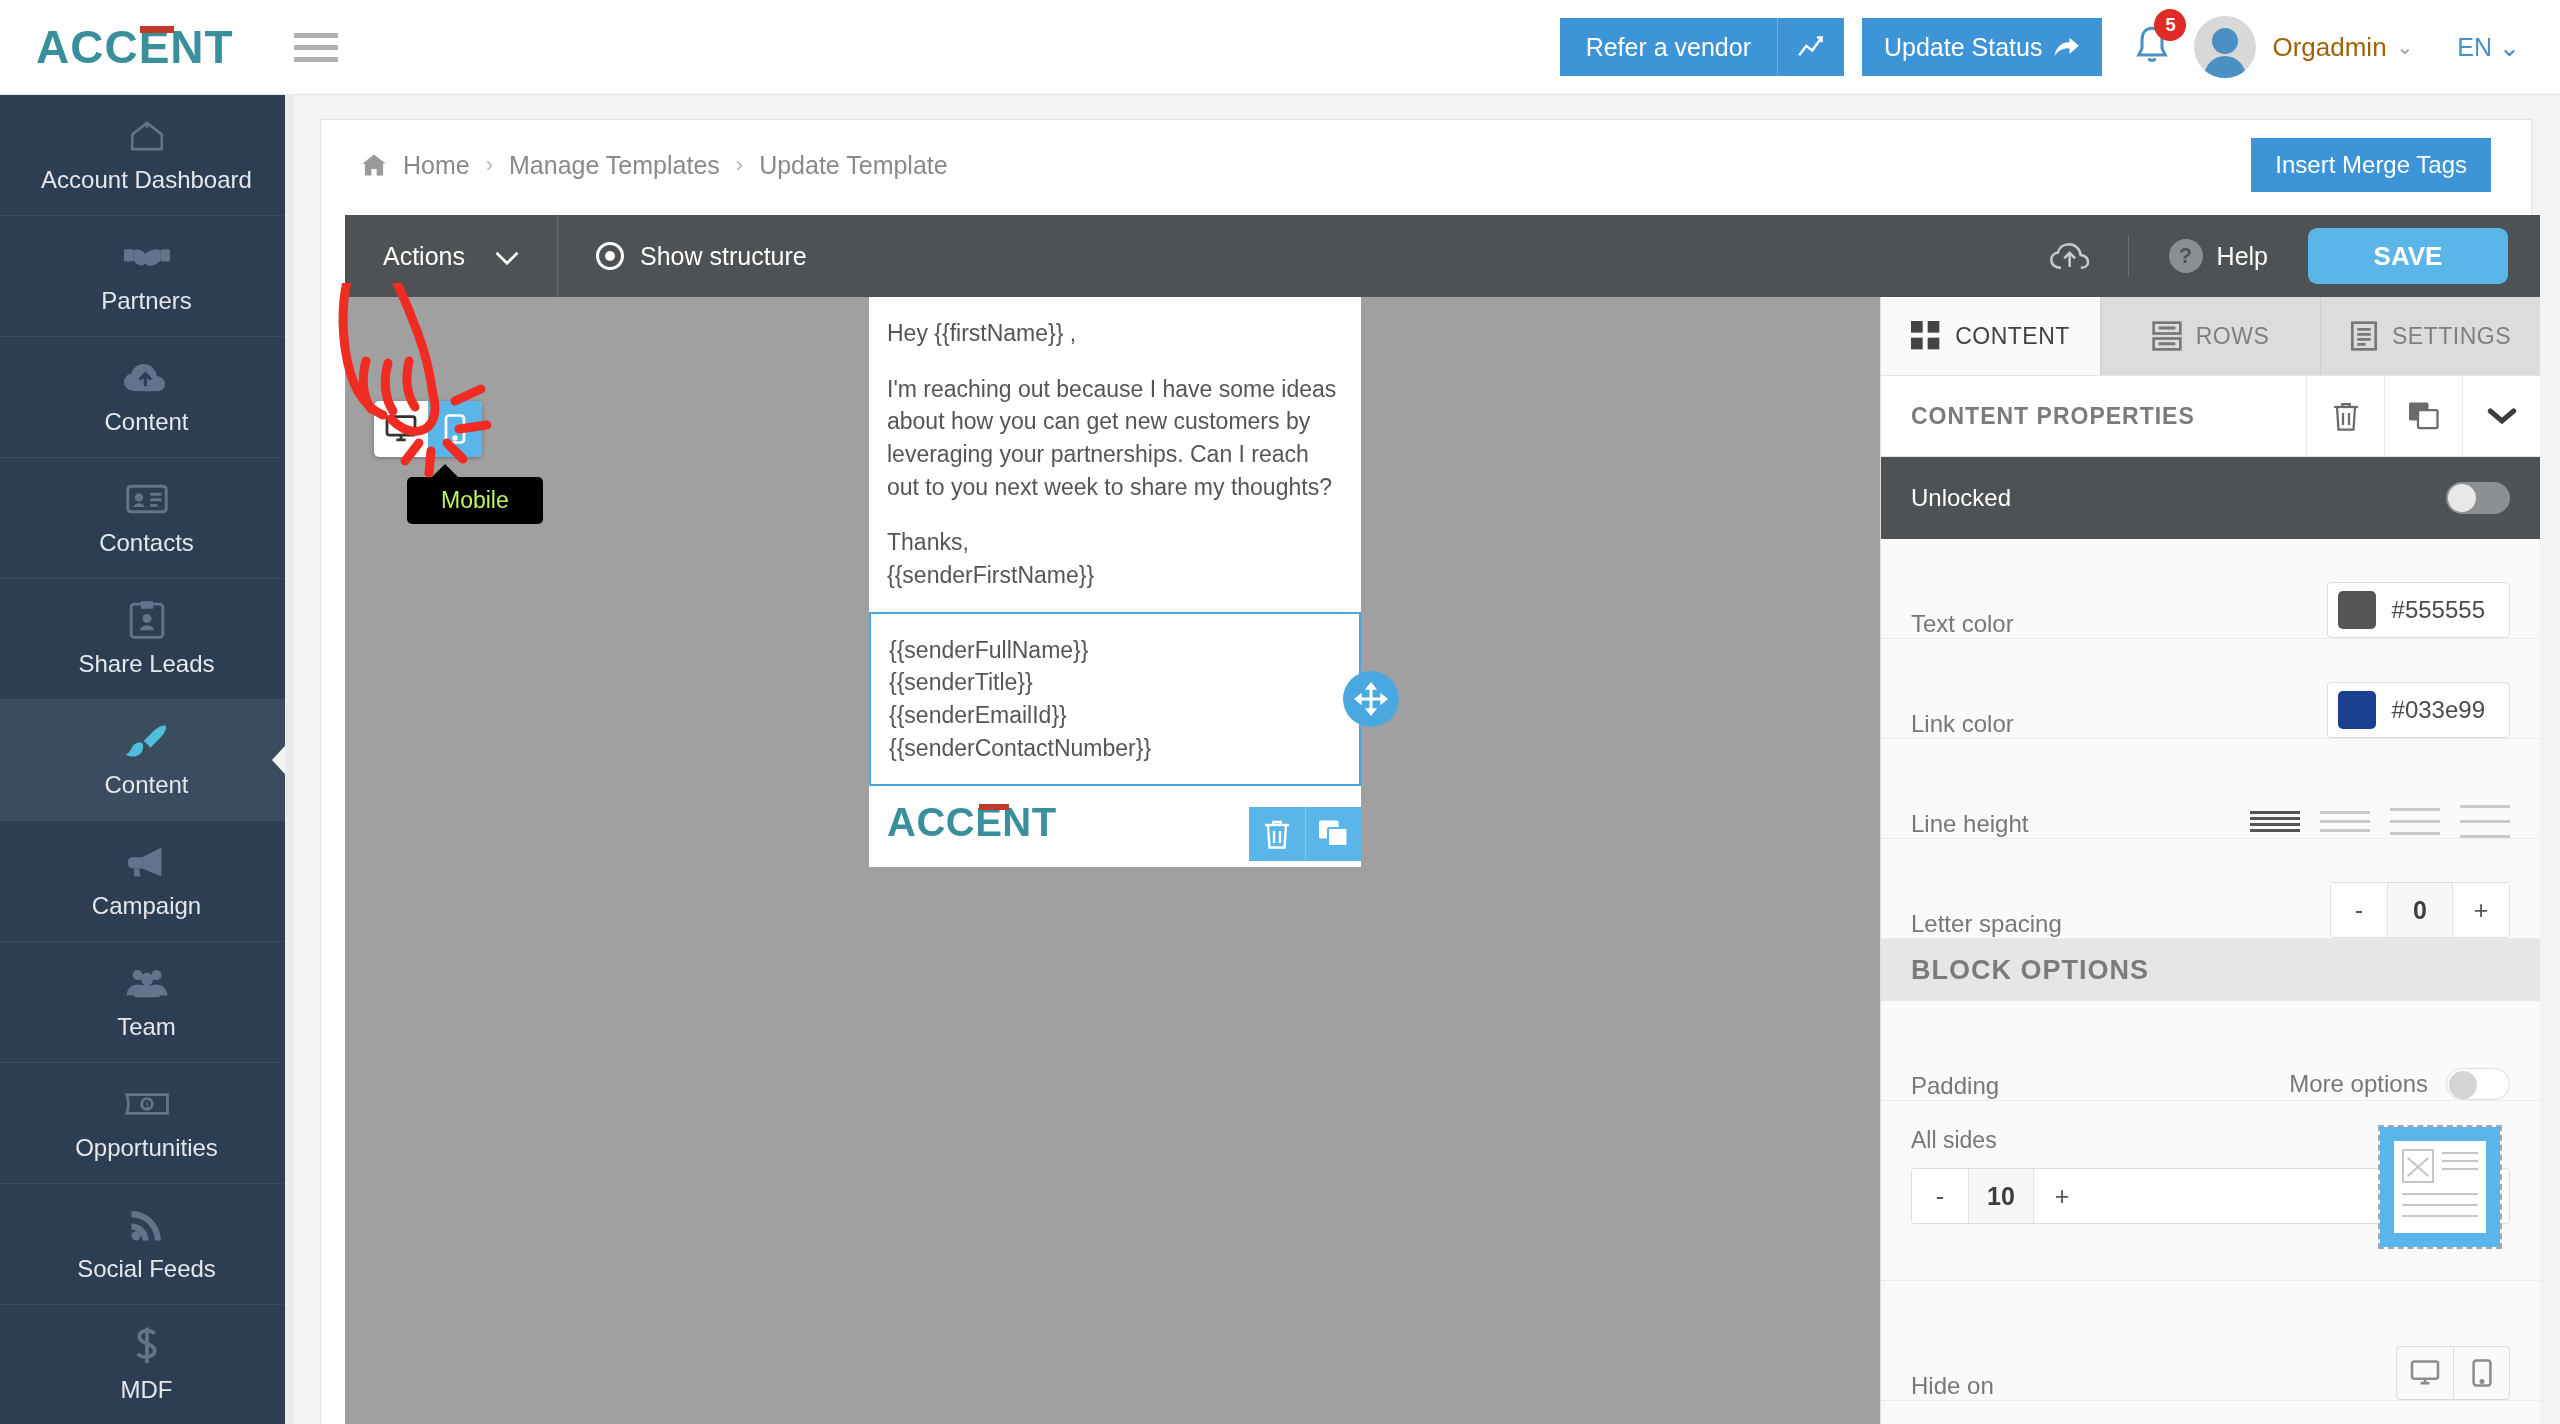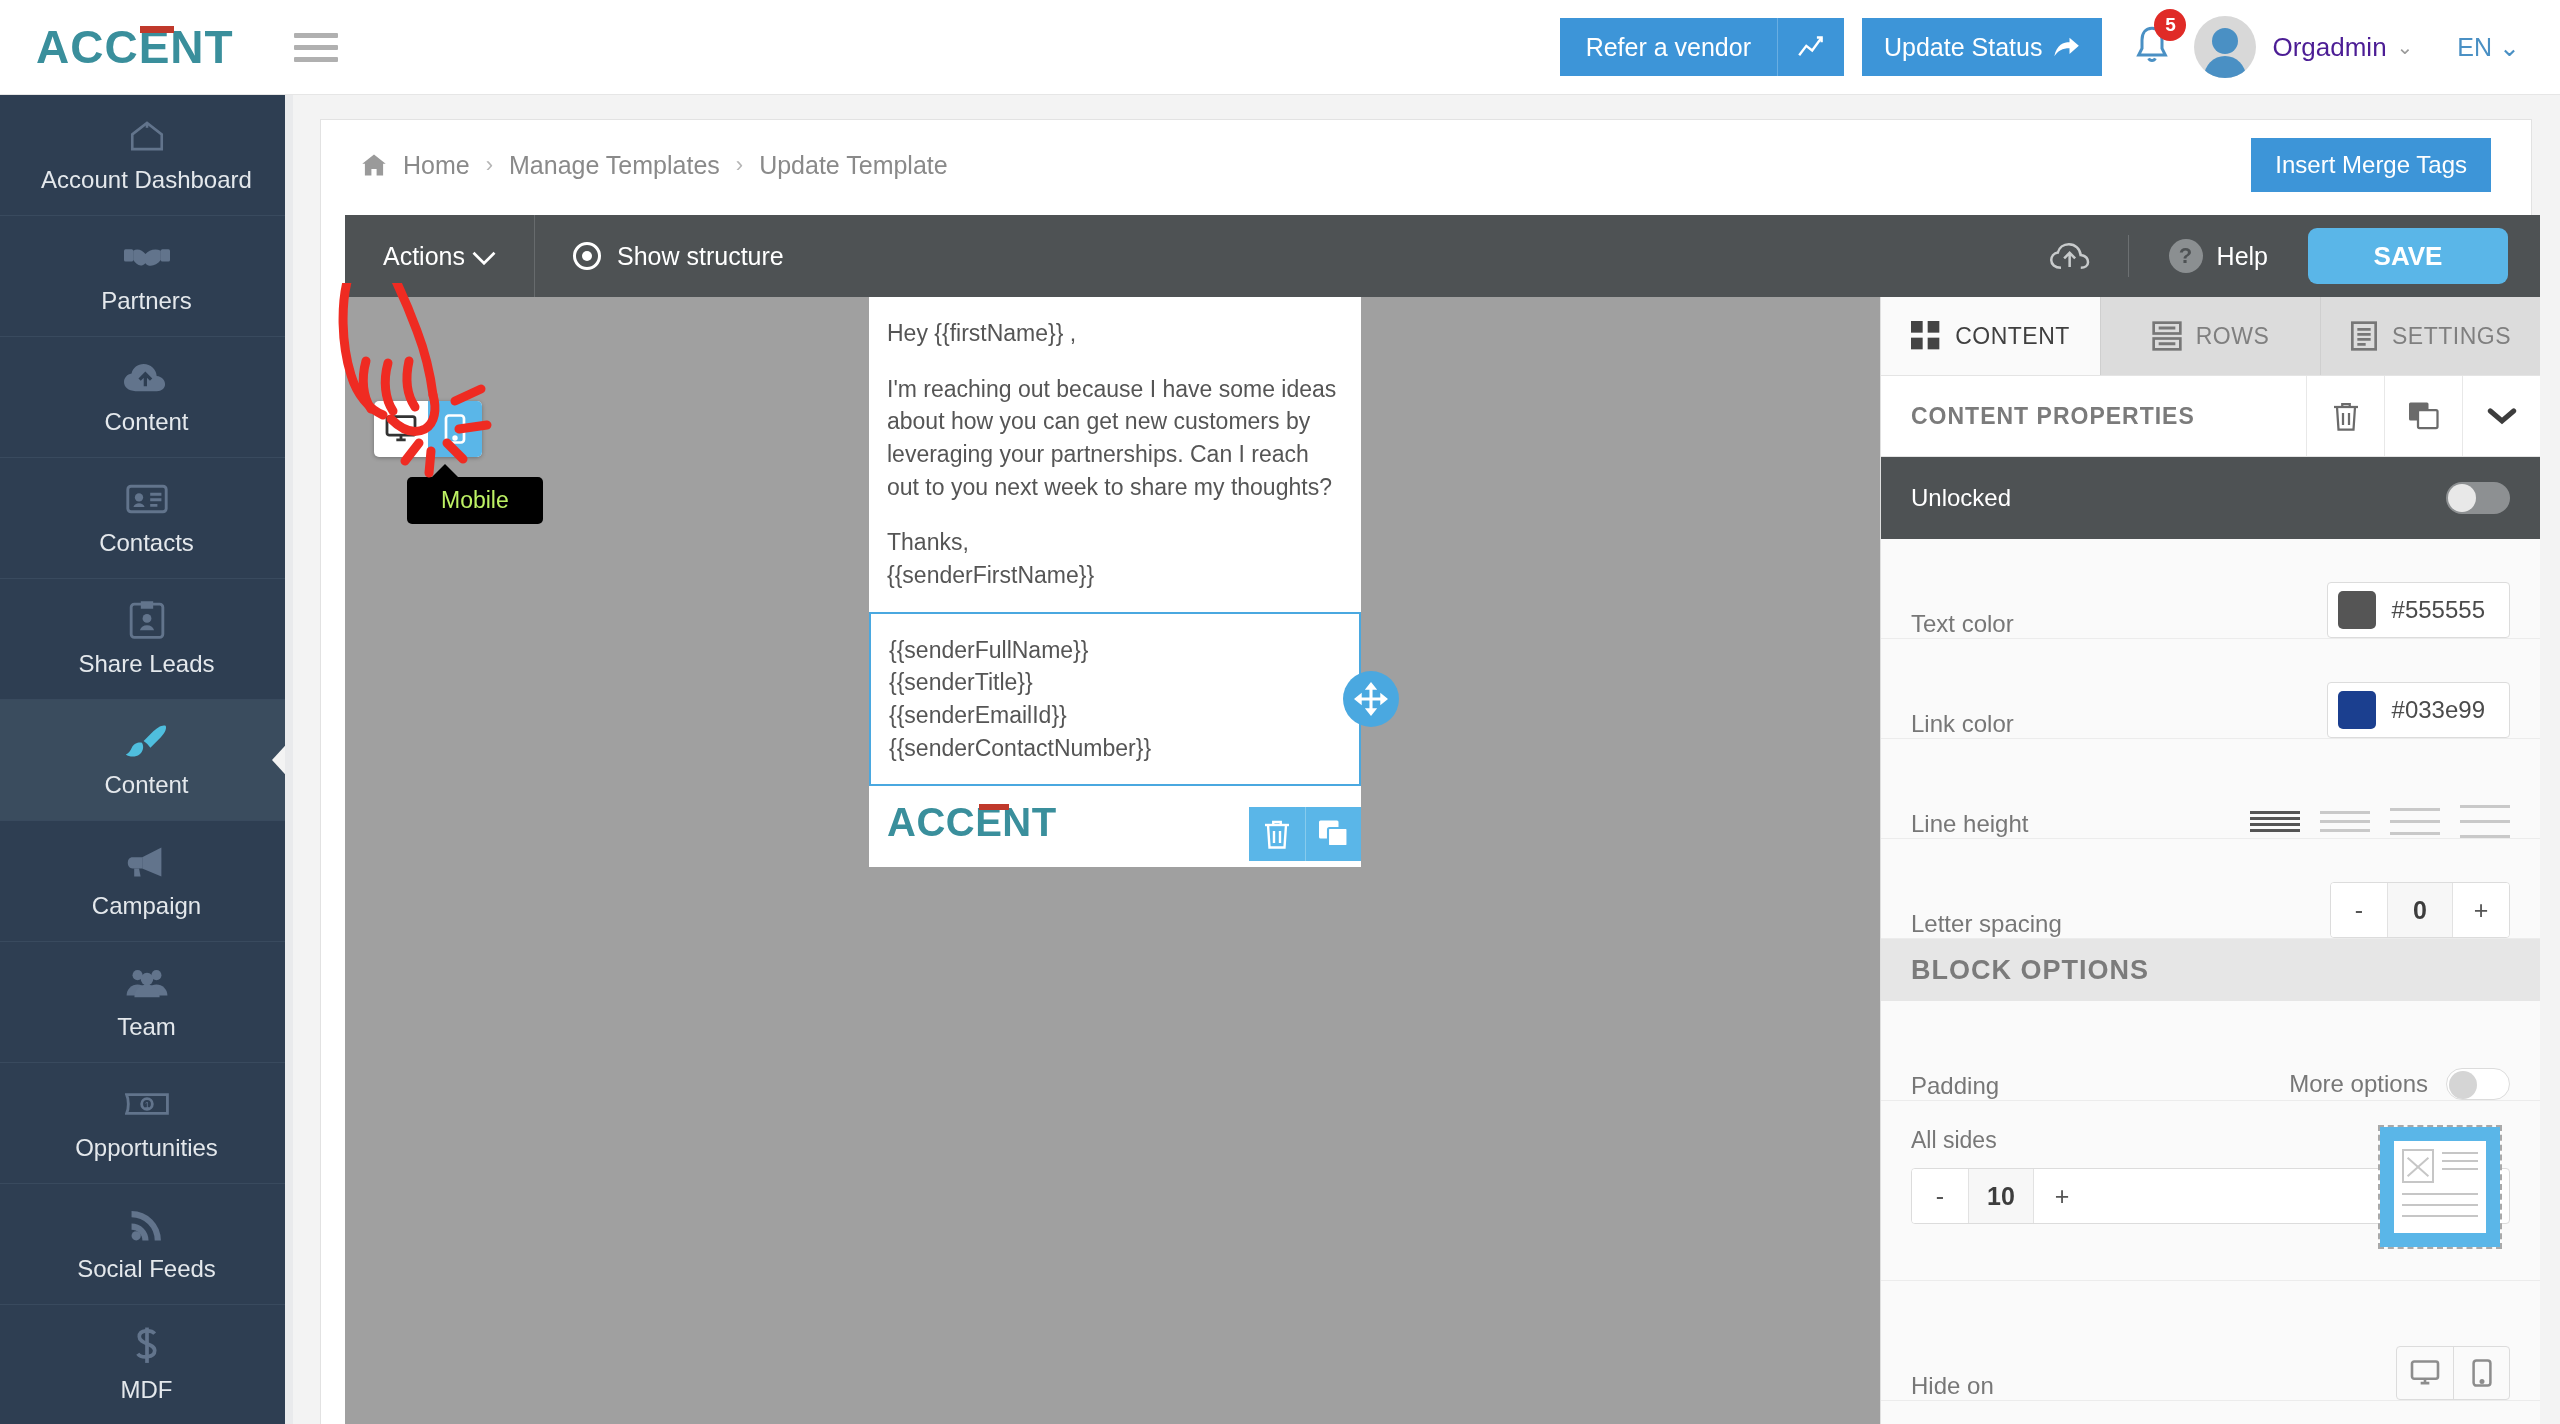--- a/index.html
+++ b/index.html
@@ -58,21 +58,21 @@
     background: #e02b27; color: #fff; font-size: 19px; font-weight: bold;
     width: 32px; height: 32px; border-radius: 50%;
     display: flex; align-items: center; justify-content: center;
   }
   .avatar {
     width: 62px; height: 62px; border-radius: 50%; background: #d8d8d8;
     overflow: hidden; position: relative; margin-right: 16px;
   }
   .avatar .head { position: absolute; width: 26px; height: 26px; border-radius: 50%; background: #4a90c4; left: 18px; top: 12px; }
   .avatar .body { position: absolute; width: 42px; height: 28px; border-radius: 21px 21px 0 0; background: #4a90c4; left: 10px; top: 40px; }
-  .user-name { font-size: 26px; color: #4c1d95; margin-right: 10px; cursor: pointer; }
+  .user-name { font-size: 26px; color: #a16207; margin-right: 10px; cursor: pointer; }
   .caret { color: #9a9a9a; font-size: 20px; }
   .lang { font-size: 25px; color: #4a90c4; margin-left: 44px; cursor: pointer; }
 
   
   .sidebar {
     position: absolute; left: 0; top: 95px; width: 293px; height: 1329px;
     background: #2e3e52;
   }
   .side-item {
     height: 121px; display: flex; flex-direction: column;
@@ -112,21 +112,21 @@
     font-family: "Liberation Sans", sans-serif;
   }
 
   
   .editor { position: absolute; left: 345px; top: 215px; width: 2195px; height: 1209px; }
   .editor-toolbar {
     height: 82px; background: #4e5254; display: flex; align-items: center;
     color: #fff; padding: 0 0 0 0;
   }
   .tb-actions {
-    display: flex; align-items: center; gap: 7px; padding: 0 38px;
+    display: flex; align-items: center; gap: 30px; padding: 0 38px;
     height: 100%; font-size: 25px; cursor: pointer;
     border-right: 1px solid #676b6d;
   }
   .tb-structure {
     display: flex; align-items: center; gap: 16px; padding: 0 38px;
     height: 100%; font-size: 25px; cursor: pointer;
   }
   .eye-ico {
     width: 28px; height: 28px; border-radius: 50%; border: 3px solid #fff;
     display: flex; align-items: center; justify-content: center;

